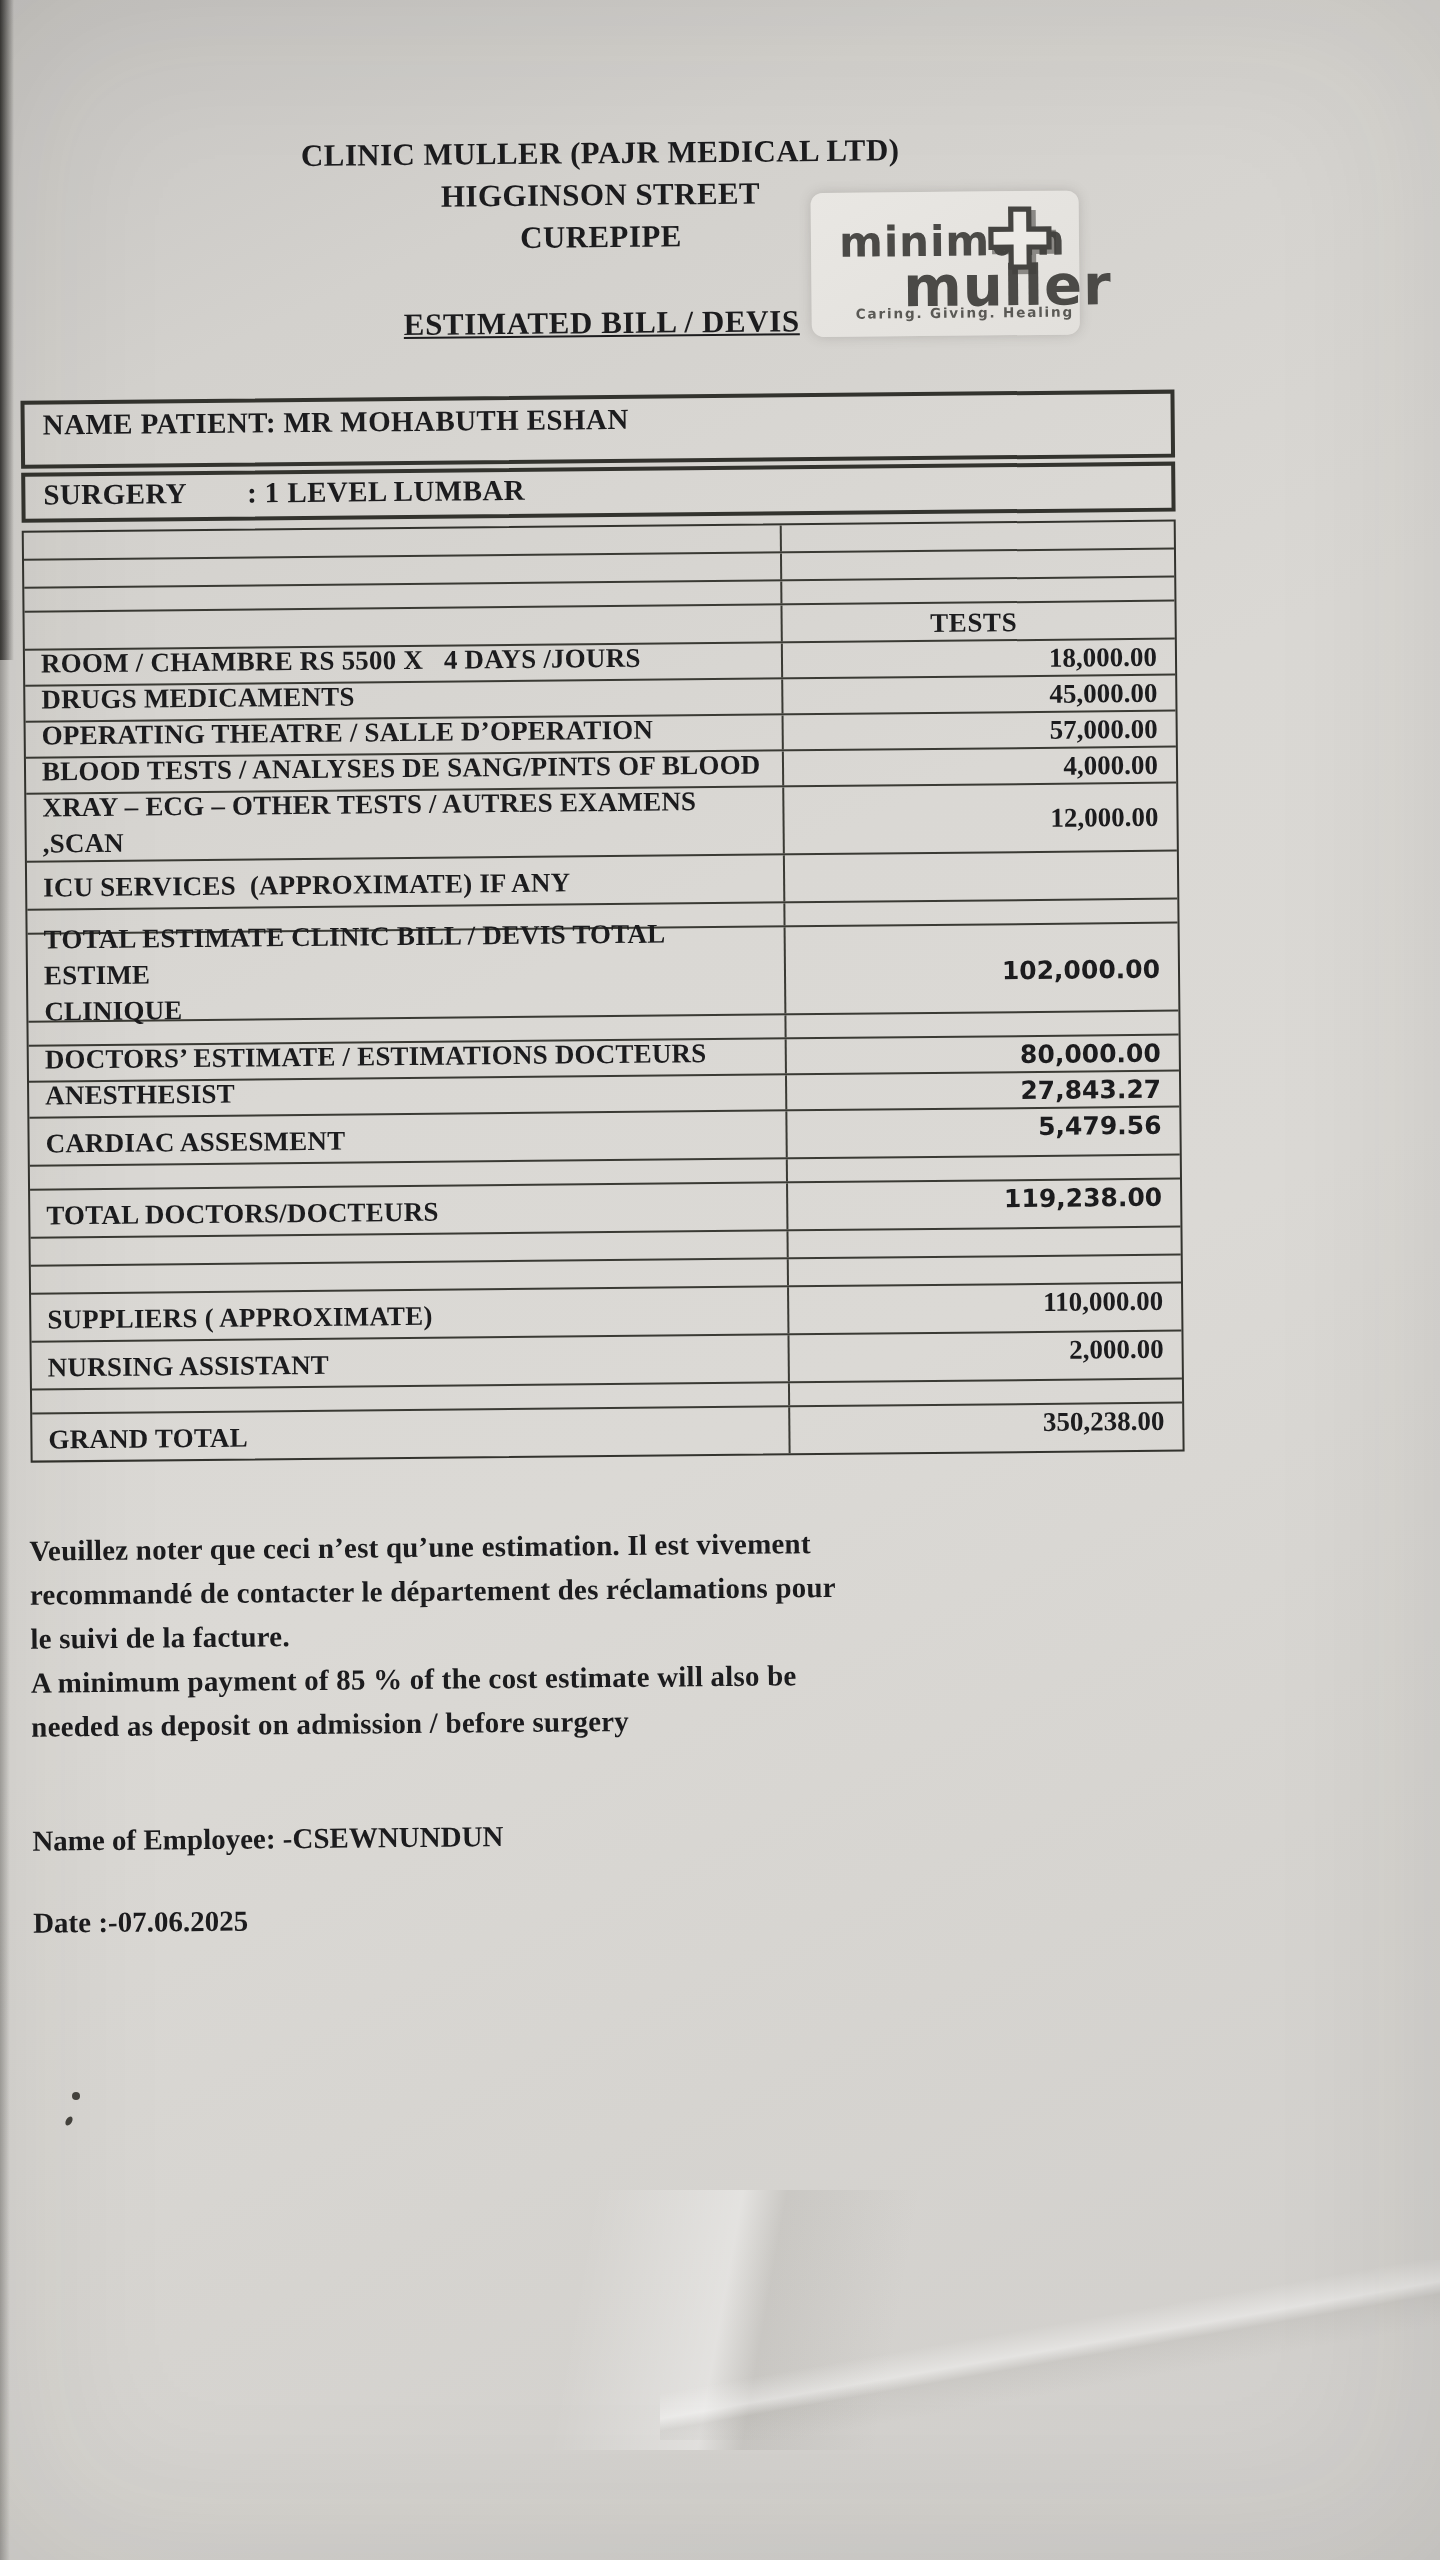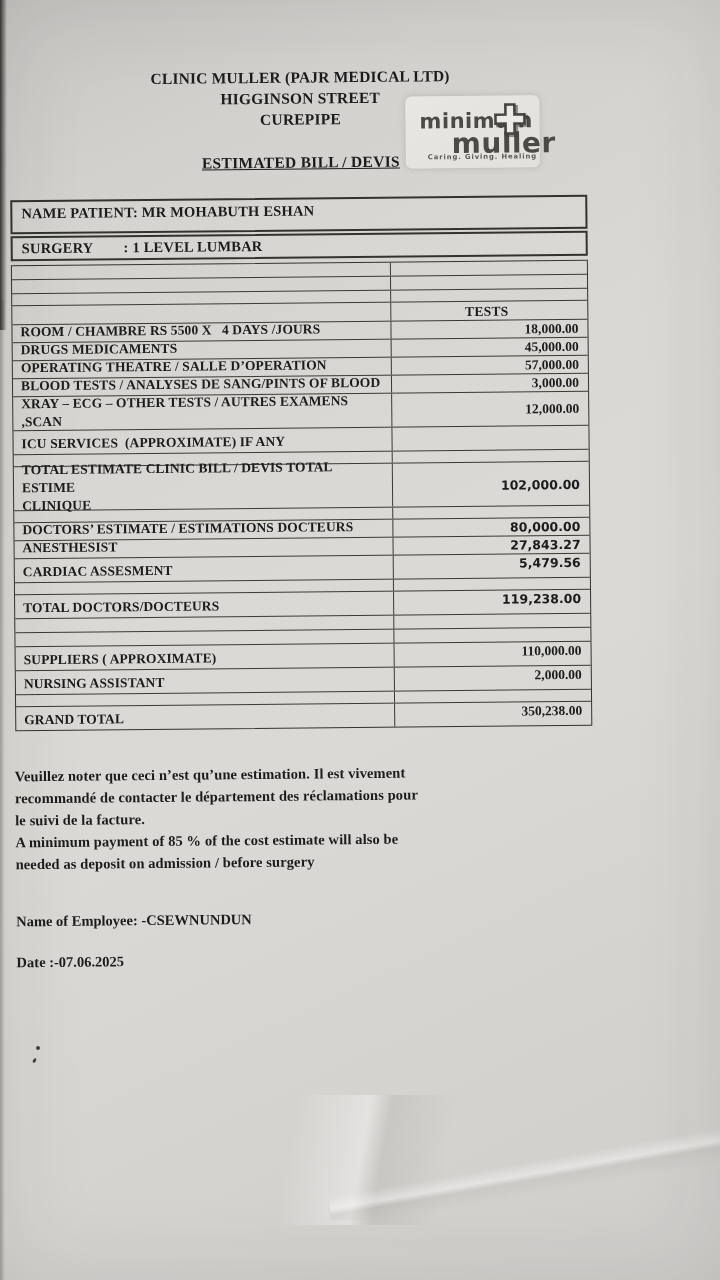--- a/index.html
+++ b/index.html
@@ -197,21 +197,21 @@
           </div>
           <div class="cell-amount">
             <span>57,000.00</span>
           </div>
         </div>
         <div class="trow r-item">
           <div class="cell-label">
             <span>BLOOD TESTS / ANALYSES DE SANG/PINTS OF BLOOD</span>
           </div>
           <div class="cell-amount">
-            <span>3,000.00</span>
+            <span>4,000.00</span>
           </div>
         </div>
         <div class="trow r-item-tall">
           <div class="cell-label">
             <span>XRAY – ECG – OTHER TESTS / AUTRES EXAMENS ,SCAN</span>
           </div>
           <div class="cell-amount">
             <span>12,000.00</span>
           </div>
         </div>

